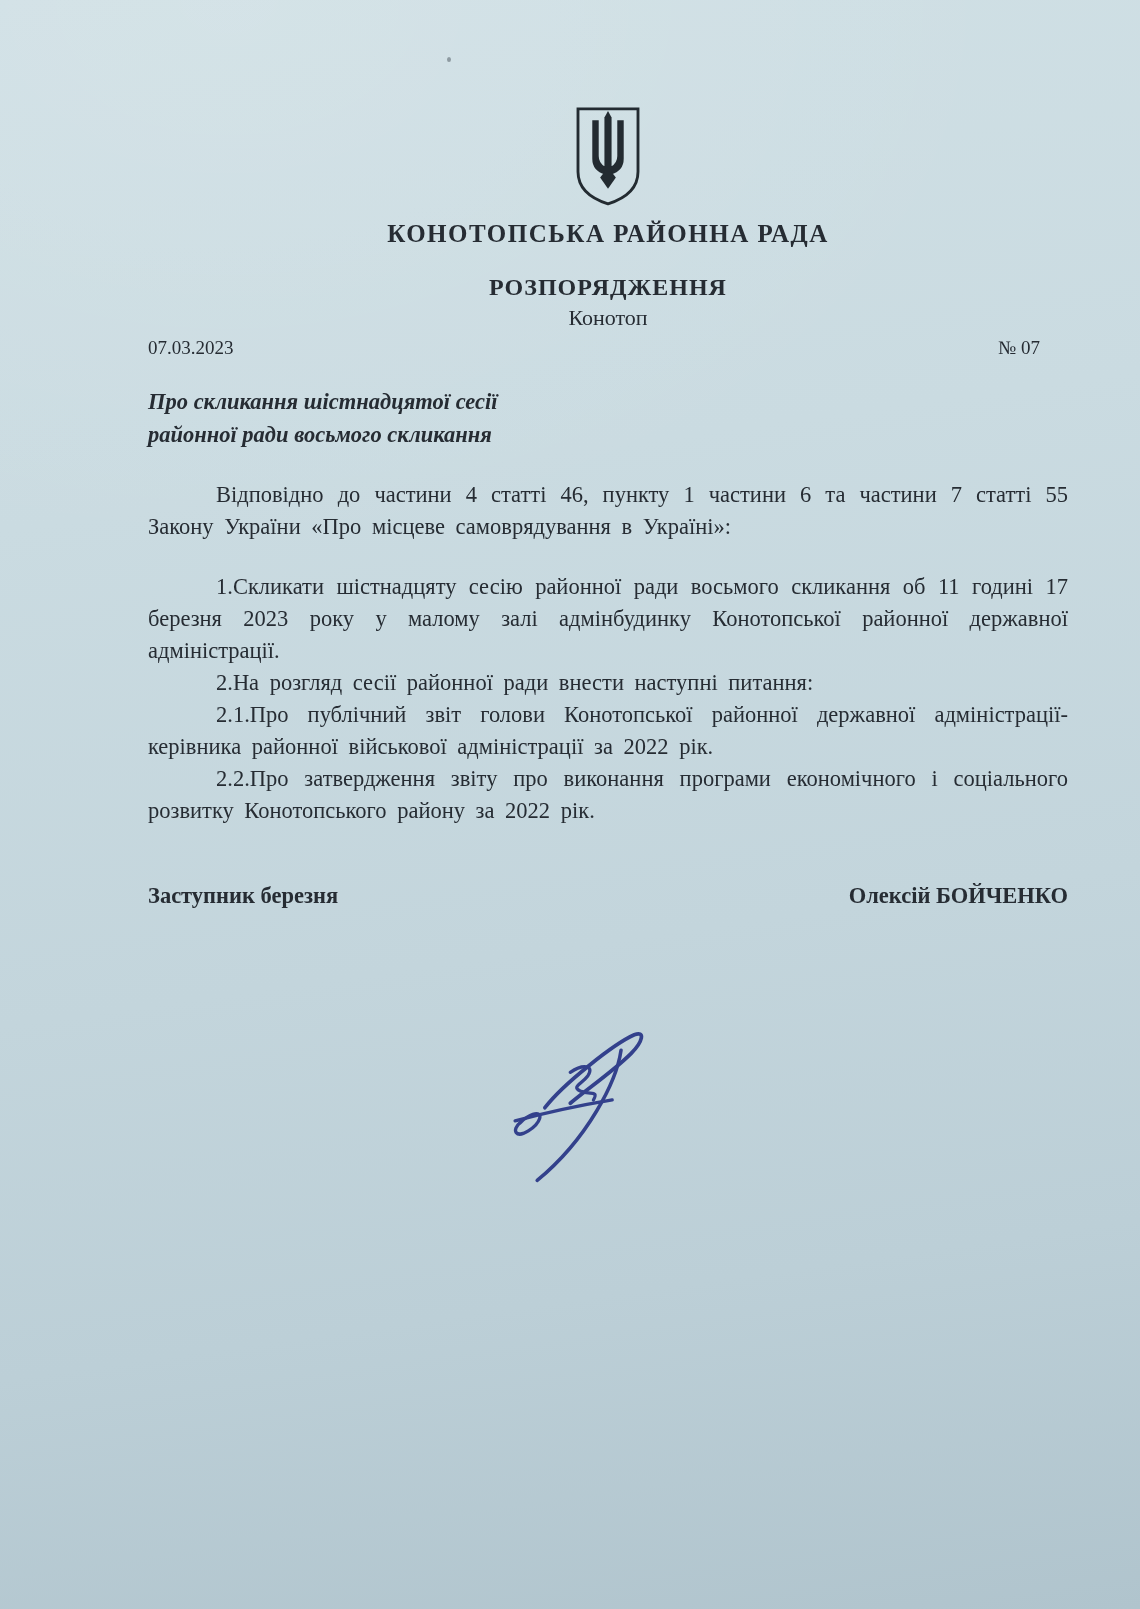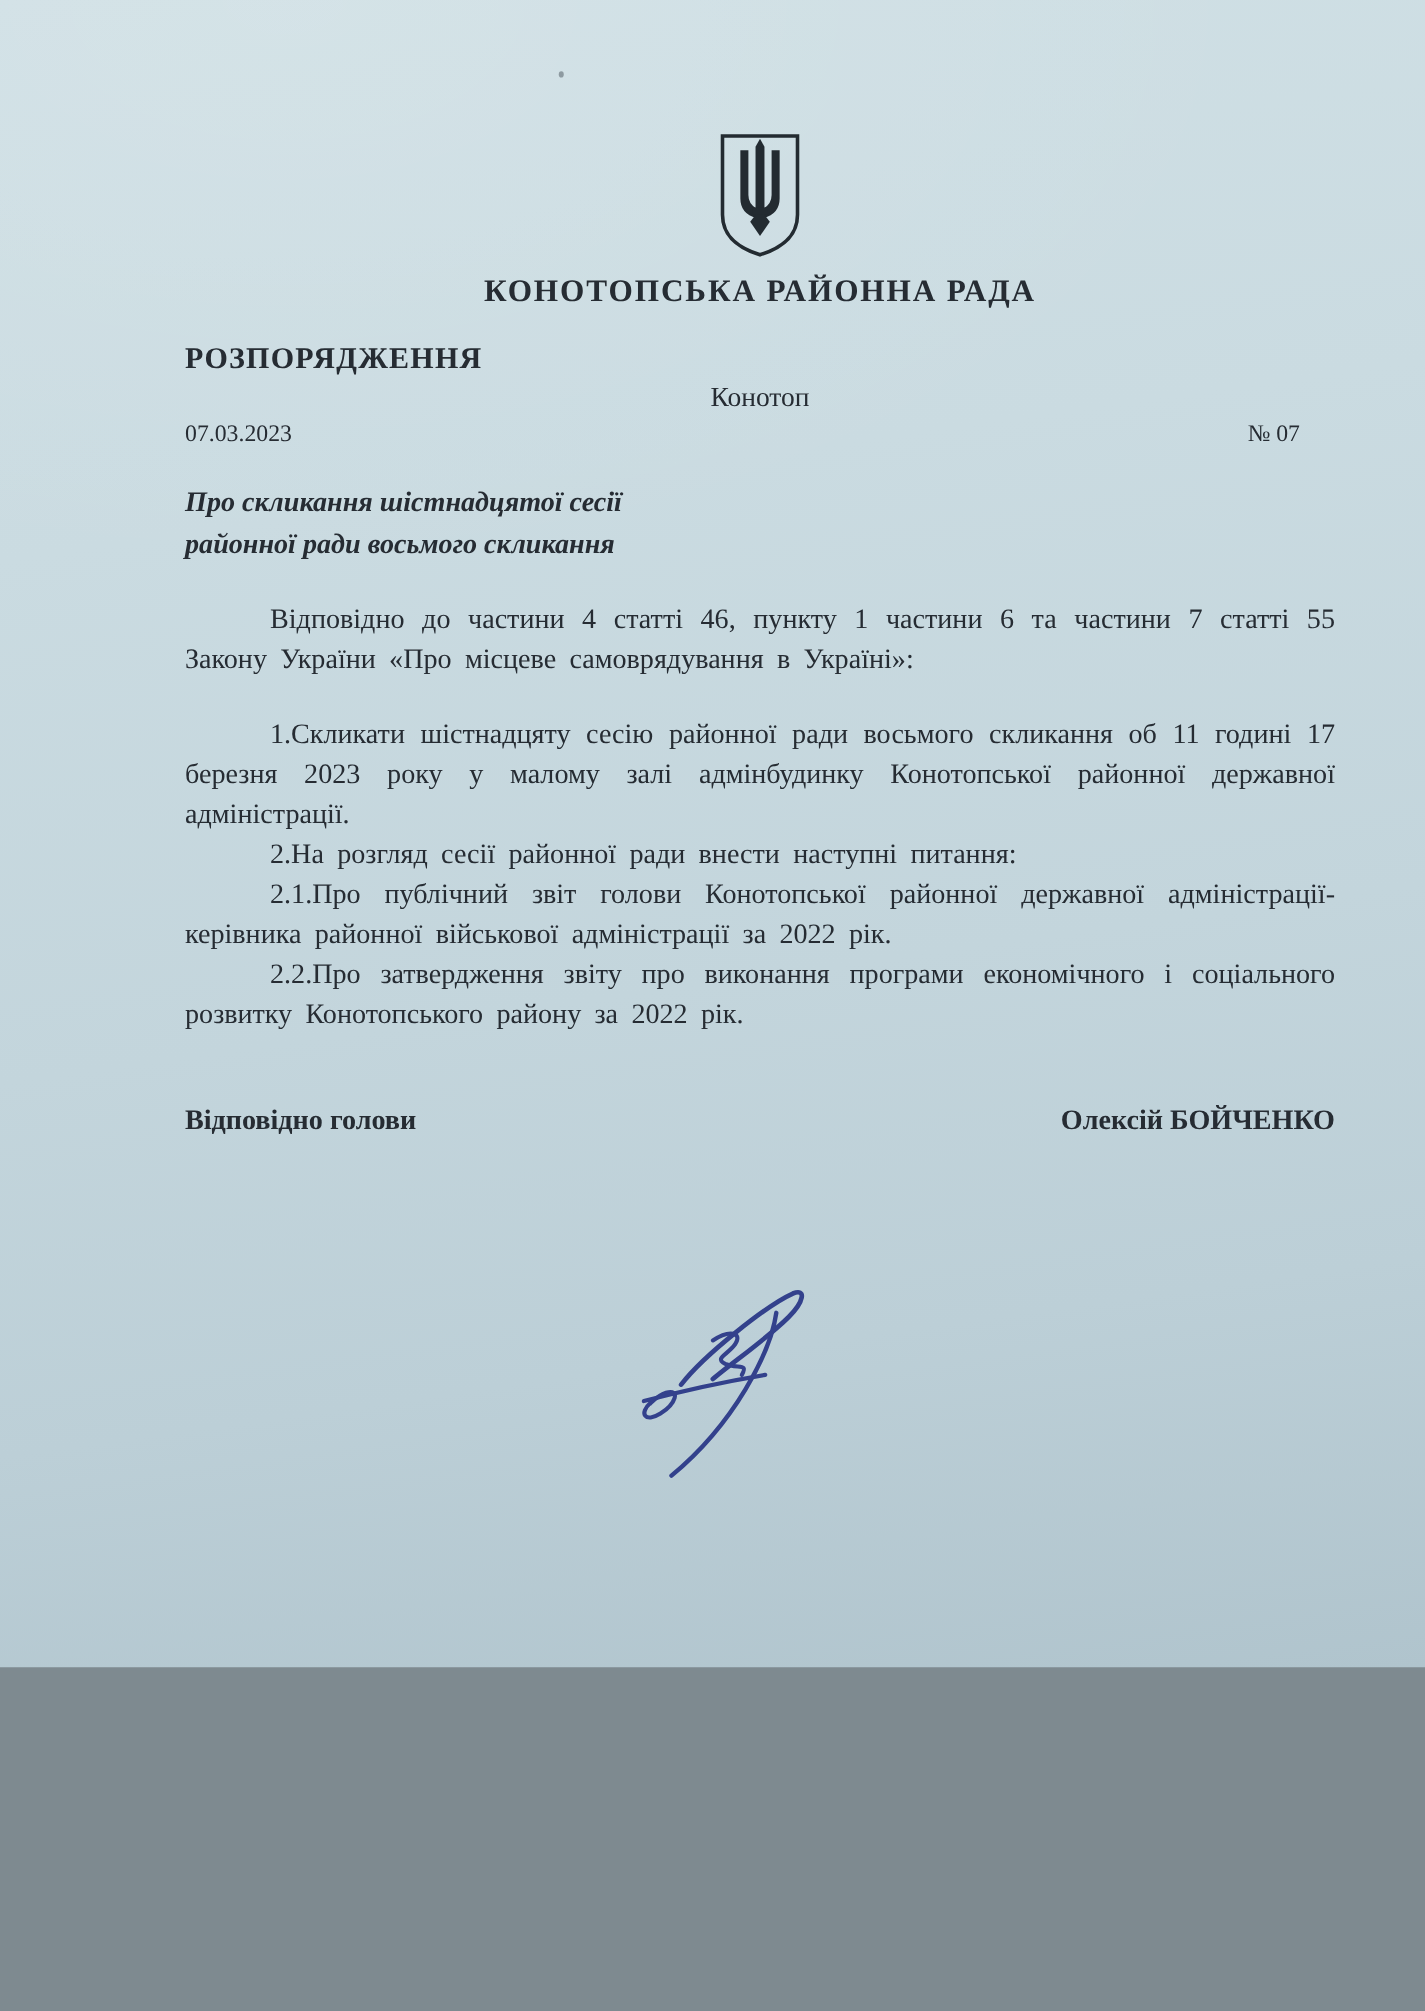--- a/index.html
+++ b/index.html
@@ -1,31 +1,31 @@
 <!DOCTYPE html>
 <html lang="uk"><head>
 <meta charset="utf-8">
 <style>
   html,body{margin:0;padding:0;background:#7e8a90;}
   .page{
     position:relative;
-    width:1140px;height:1334px;
+    width:1140px;height:1609px;
     margin:0 auto;
     overflow:hidden;
     background:
       radial-gradient(120% 60% at 20% 0%, rgba(255,255,255,.10), rgba(255,255,255,0) 60%),
       linear-gradient(172deg,#d0e0e5 0%,#cadbe1 30%,#c3d5dc 58%,#bccfd7 78%,#b0c4cd 100%);
     font-family:"Liberation Serif","DejaVu Serif",serif;
     color:#262c33;
   }
   .content{position:absolute;left:148px;top:0;width:920px;}
   .emblem{width:72px;height:100px;margin:106px auto 0;}
   .emblem svg{display:block;width:100%;height:100%;}
   .org{margin-top:14px;text-align:center;font-weight:bold;font-size:25px;letter-spacing:1.5px;}
-  .doctype{margin-top:26px;text-align:left;font-weight:bold;font-size:24px;letter-spacing:1px;}
+  .doctype{margin-top:26px;text-align:center;font-weight:bold;font-size:24px;letter-spacing:1px;}
   .place{margin-top:4px;text-align:center;font-size:22px;}
   .meta{margin-top:6px;display:flex;justify-content:space-between;align-items:baseline;font-size:19px;}
   .meta .num{margin-right:28px;text-align:right;}
   .subject{margin-top:26px;font-weight:bold;font-size:22.5px;line-height:33px;font-style:italic;}
   .para{margin:0;font-size:22.5px;line-height:32px;text-align:justify;text-indent:68px;word-spacing:5px;}
   .intro{margin-top:28px;}
   .item-first{margin-top:28px;}
   .sig-row{margin-top:56px;display:flex;justify-content:space-between;font-weight:bold;font-size:22.5px;}
   .signature{position:absolute;left:503px;top:1026px;width:150px;height:160px;}
   .signature svg{display:block;width:100%;height:100%;}
@@ -70,21 +70,21 @@
     </div>
 
     <p class="para intro">Відповідно до частини 4 статті 46, пункту 1 частини 6 та частини 7 статті 55 Закону України «Про місцеве самоврядування в Україні»:</p>
 
     <p class="para item-first">1.Скликати шістнадцяту сесію районної ради восьмого скликання об 11 годині 17 березня 2023 року у малому залі адмінбудинку Конотопської районної державної адміністрації.</p>
     <p class="para">2.На розгляд сесії районної ради внести наступні питання:</p>
     <p class="para">2.1.Про публічний звіт голови Конотопської районної державної адміністрації-керівника районної військової адміністрації за 2022 рік.</p>
     <p class="para">2.2.Про затвердження звіту про виконання програми економічного і соціального розвитку Конотопського району за 2022 рік.</p>
 
     <div class="sig-row">
-      <span>Відповідно голови</span>
+      <span>Заступник березня</span>
       <span>Олексій БОЙЧЕНКО</span>
     </div>
 
   </div>
 
   <div class="signature">
     <svg viewBox="0 0 130 145" xmlns="http://www.w3.org/2000/svg" fill="none" stroke="#33418c" stroke-width="3" stroke-linecap="round">
       <path d="M35 74 C52 52 98 16 116 8 C126 4 124 14 113 25 C97 41 72 58 58 70" stroke-width="3.4"></path>
       <path d="M58 42 C70 34 80 36 74 45 C68 53 59 55 67 59 C76 63 84 58 79 67"></path>
       <path d="M13 87 C4 95 9 102 20 95 C31 88 35 77 24 80 C17 82 10 91 13 87"></path>

